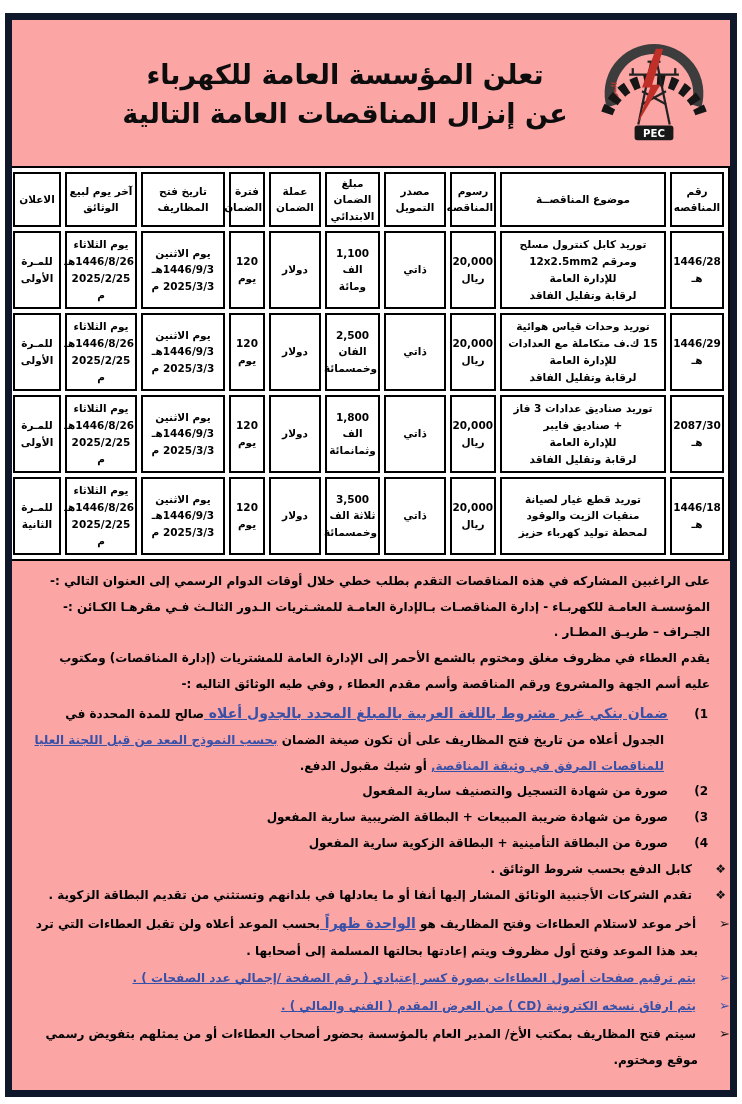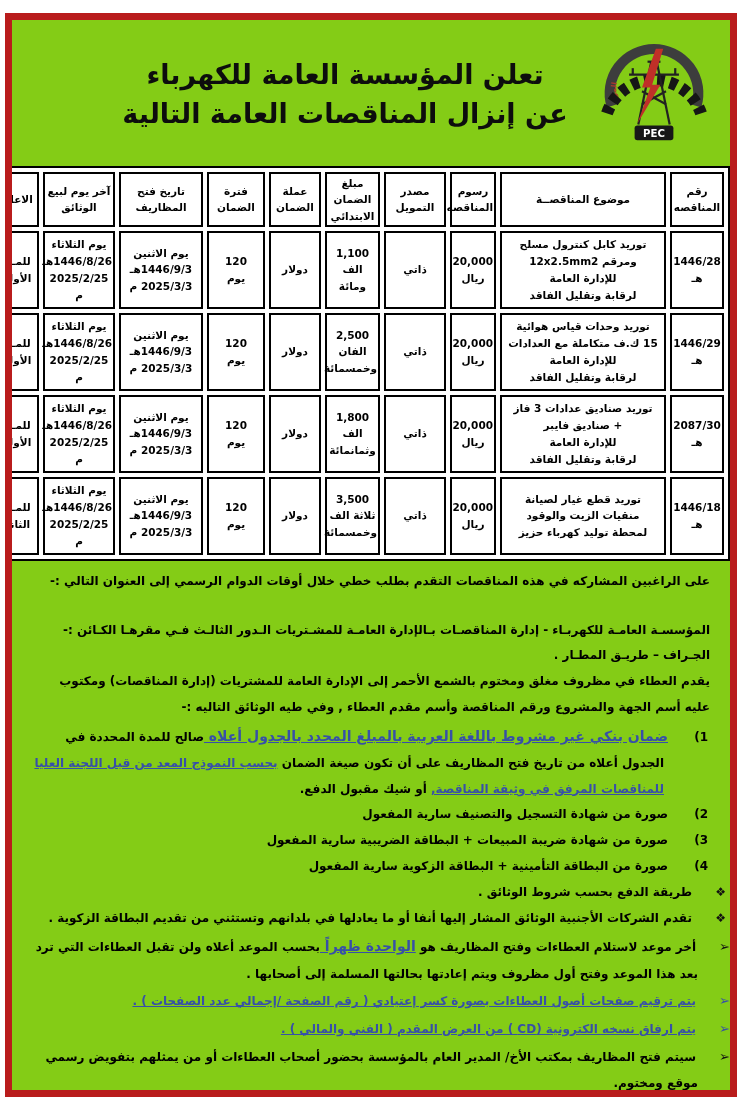--- a/index.html
+++ b/index.html
@@ -3,45 +3,45 @@
 <meta charset="utf-8">
 <style>
   html,body{margin:0;padding:0;}
   body{
     width:742px;height:1104px;background:#ffffff;position:relative;
     font-family:"DejaVu Sans","Liberation Sans",sans-serif;
     direction:rtl;
   }
   .frame{
     position:absolute;left:5px;right:5px;top:13px;bottom:7px;
-    border:7px solid #b91c1c;background:#84cc16;overflow:hidden;
+    border:7px solid #0f172a;background:#fca5a5;overflow:hidden;
   }
   
   .hdr{display:flex;flex-direction:row-reverse;align-items:center;padding:14px 10px 6px 10px;}
   .logo-wrap{width:132px;flex:0 0 132px;display:flex;justify-content:center;}
   .title-wrap{flex:1;text-align:center;padding-left:80px;}
   .title-line{font-size:27px;font-weight:bold;color:#0d0d0d;line-height:1.45;}
   
   table.tenders{
     border-collapse:separate;border-spacing:4px;
     border:2px solid #000;margin:6px auto 0 auto;
     width:700px;table-layout:fixed;background:#fff;
   }
   table.tenders th,table.tenders td{
     border:2px solid #000;text-align:center;vertical-align:middle;
     font-weight:bold;color:#000;white-space:pre-line;padding:1px 1px;
   }
   table.tenders th{font-size:10.5px;line-height:1.55;height:44px;}
   table.tenders td{font-size:10.5px;line-height:1.6;height:72px;}
   .c0{width:54px}.c1{width:166px}.c2{width:46px}.c3{width:62px}.c4{width:55px}
-  .c5{width:52px}.c6{width:58px}.c7{width:84px}.c8{width:72px}.c9{width:48px}
+  .c5{width:52px}.c6{width:36px}.c7{width:84px}.c8{width:72px}.c9{width:48px}
   
   .notes{padding:8px 20px 0 20px;font-size:12px;font-weight:bold;color:#000;}
   .note-line{line-height:2.15;text-align:right;}
-  .addr-line{letter-spacing:0.5px;margin-top:23px;}
+  .addr-line{letter-spacing:0.5px;}
   .num-item,.dia-item,.arr-item{line-height:2.15;text-align:right;}
   .num-item{padding-right:46px;text-indent:-22px;}
   .dia-item{padding-right:16px;text-indent:-16px;}
   .arr-item{padding-right:12px;text-indent:-16px;}
   .marker{display:inline-block;min-width:18px;font-weight:bold;}
   .dia{color:#111;font-size:12px;}
   .arr{color:#111;font-size:13px;}
   .arr.blue{color:#3750a8;}
   .s-n{color:#000;}
   .s-u{color:#3750a8;text-decoration:underline;}
@@ -223,21 +223,21 @@
         <div class="note-line addr-line">المؤسسـة العامـة للكهربـاء - إدارة المناقصـات بـالإدارة العامـة للمشـتريات الـدور الثالـث فـي مقرهـا الكـائن :- الجـراف – طريـق المطـار .</div>
         <div class="note-line">يقدم العطاء في مظروف مغلق ومختوم بالشمع الأحمر إلى الإدارة العامة للمشتريات (إدارة المناقصات) ومكتوب عليه أسم الجهة والمشروع ورقم المناقصة وأسم مقدم العطاء , وفي طيه الوثائق التاليه :-</div>
       </div>
     <div id="numbered-items">
         <div class="num-item"><span class="marker">1)</span><span class="s-ub">ضمان بنكي غير مشروط باللغة العربية  بالمبلغ المحدد بالجدول أعلاه </span><span class="s-n">صالح للمدة المحددة في الجدول أعلاه  من تاريخ فتح المظاريف على أن تكون صيغة الضمان </span><span class="s-u">بحسب النموذج المعد من قبل اللجنة العليا للمناقصات المرفق في وثيقة المناقصة,</span><span class="s-n"> أو شيك مقبول الدفع.</span></div>
         <div class="num-item"><span class="marker">2)</span><span class="s-n">صورة من شهادة التسجيل والتصنيف سارية المفعول</span></div>
         <div class="num-item"><span class="marker">3)</span><span class="s-n">صورة من شهادة ضريبة المبيعات + البطاقة الضريبية سارية المفعول</span></div>
         <div class="num-item"><span class="marker">4)</span><span class="s-n">صورة من البطاقة التأمينية + البطاقة الزكوية  سارية المفعول</span></div>
       </div>
     <div id="diamond-items">
-        <div class="dia-item"><span class="marker dia">❖ </span><span class="s-n">طريقة الدفع بحسب شروط الوثائق .</span></div>
+        <div class="dia-item"><span class="marker dia">❖ </span><span class="s-n">كابل الدفع بحسب شروط الوثائق .</span></div>
         <div class="dia-item"><span class="marker dia">❖ </span><span class="s-n">تقدم الشركات الأجنبية  الوثائق المشار إليها أنفا أو ما يعادلها في بلدانهم وتستثني  من تقديم  البطاقة الزكوية .</span></div>
       </div>
     <div id="arrow-items">
         <div class="arr-item"><span class="marker arr">➢ </span><span class="s-n">أخر موعد لاستلام العطاءات وفتح المظاريف هو </span><span class="s-ub">الواحدة ظهراً </span><span class="s-n">بحسب الموعد أعلاه ولن تقبل العطاءات التي ترد بعد هذا الموعد وفتح أول مظروف ويتم إعادتها بحالتها المسلمة إلى أصحابها .</span></div>
         <div class="arr-item"><span class="marker arr blue">➢ </span><span class="s-u">يتم ترقيم صفحات أصول العطاءات بصورة كسر إعتيادي ( رقم الصفحة /إجمالي عدد الصفحات ) .</span></div>
         <div class="arr-item"><span class="marker arr blue">➢ </span><span class="s-u">يتم ارفاق نسخه الكترونية (CD ) من العرض المقدم ( الفني والمالي ) .</span></div>
         <div class="arr-item"><span class="marker arr">➢ </span><span class="s-n">سيتم فتح المظاريف بمكتب الأخ/ المدير العام بالمؤسسة بحضور أصحاب العطاءات أو من يمثلهم بتفويض رسمي موقع ومختوم.</span></div>
       </div>
   </div>
 

